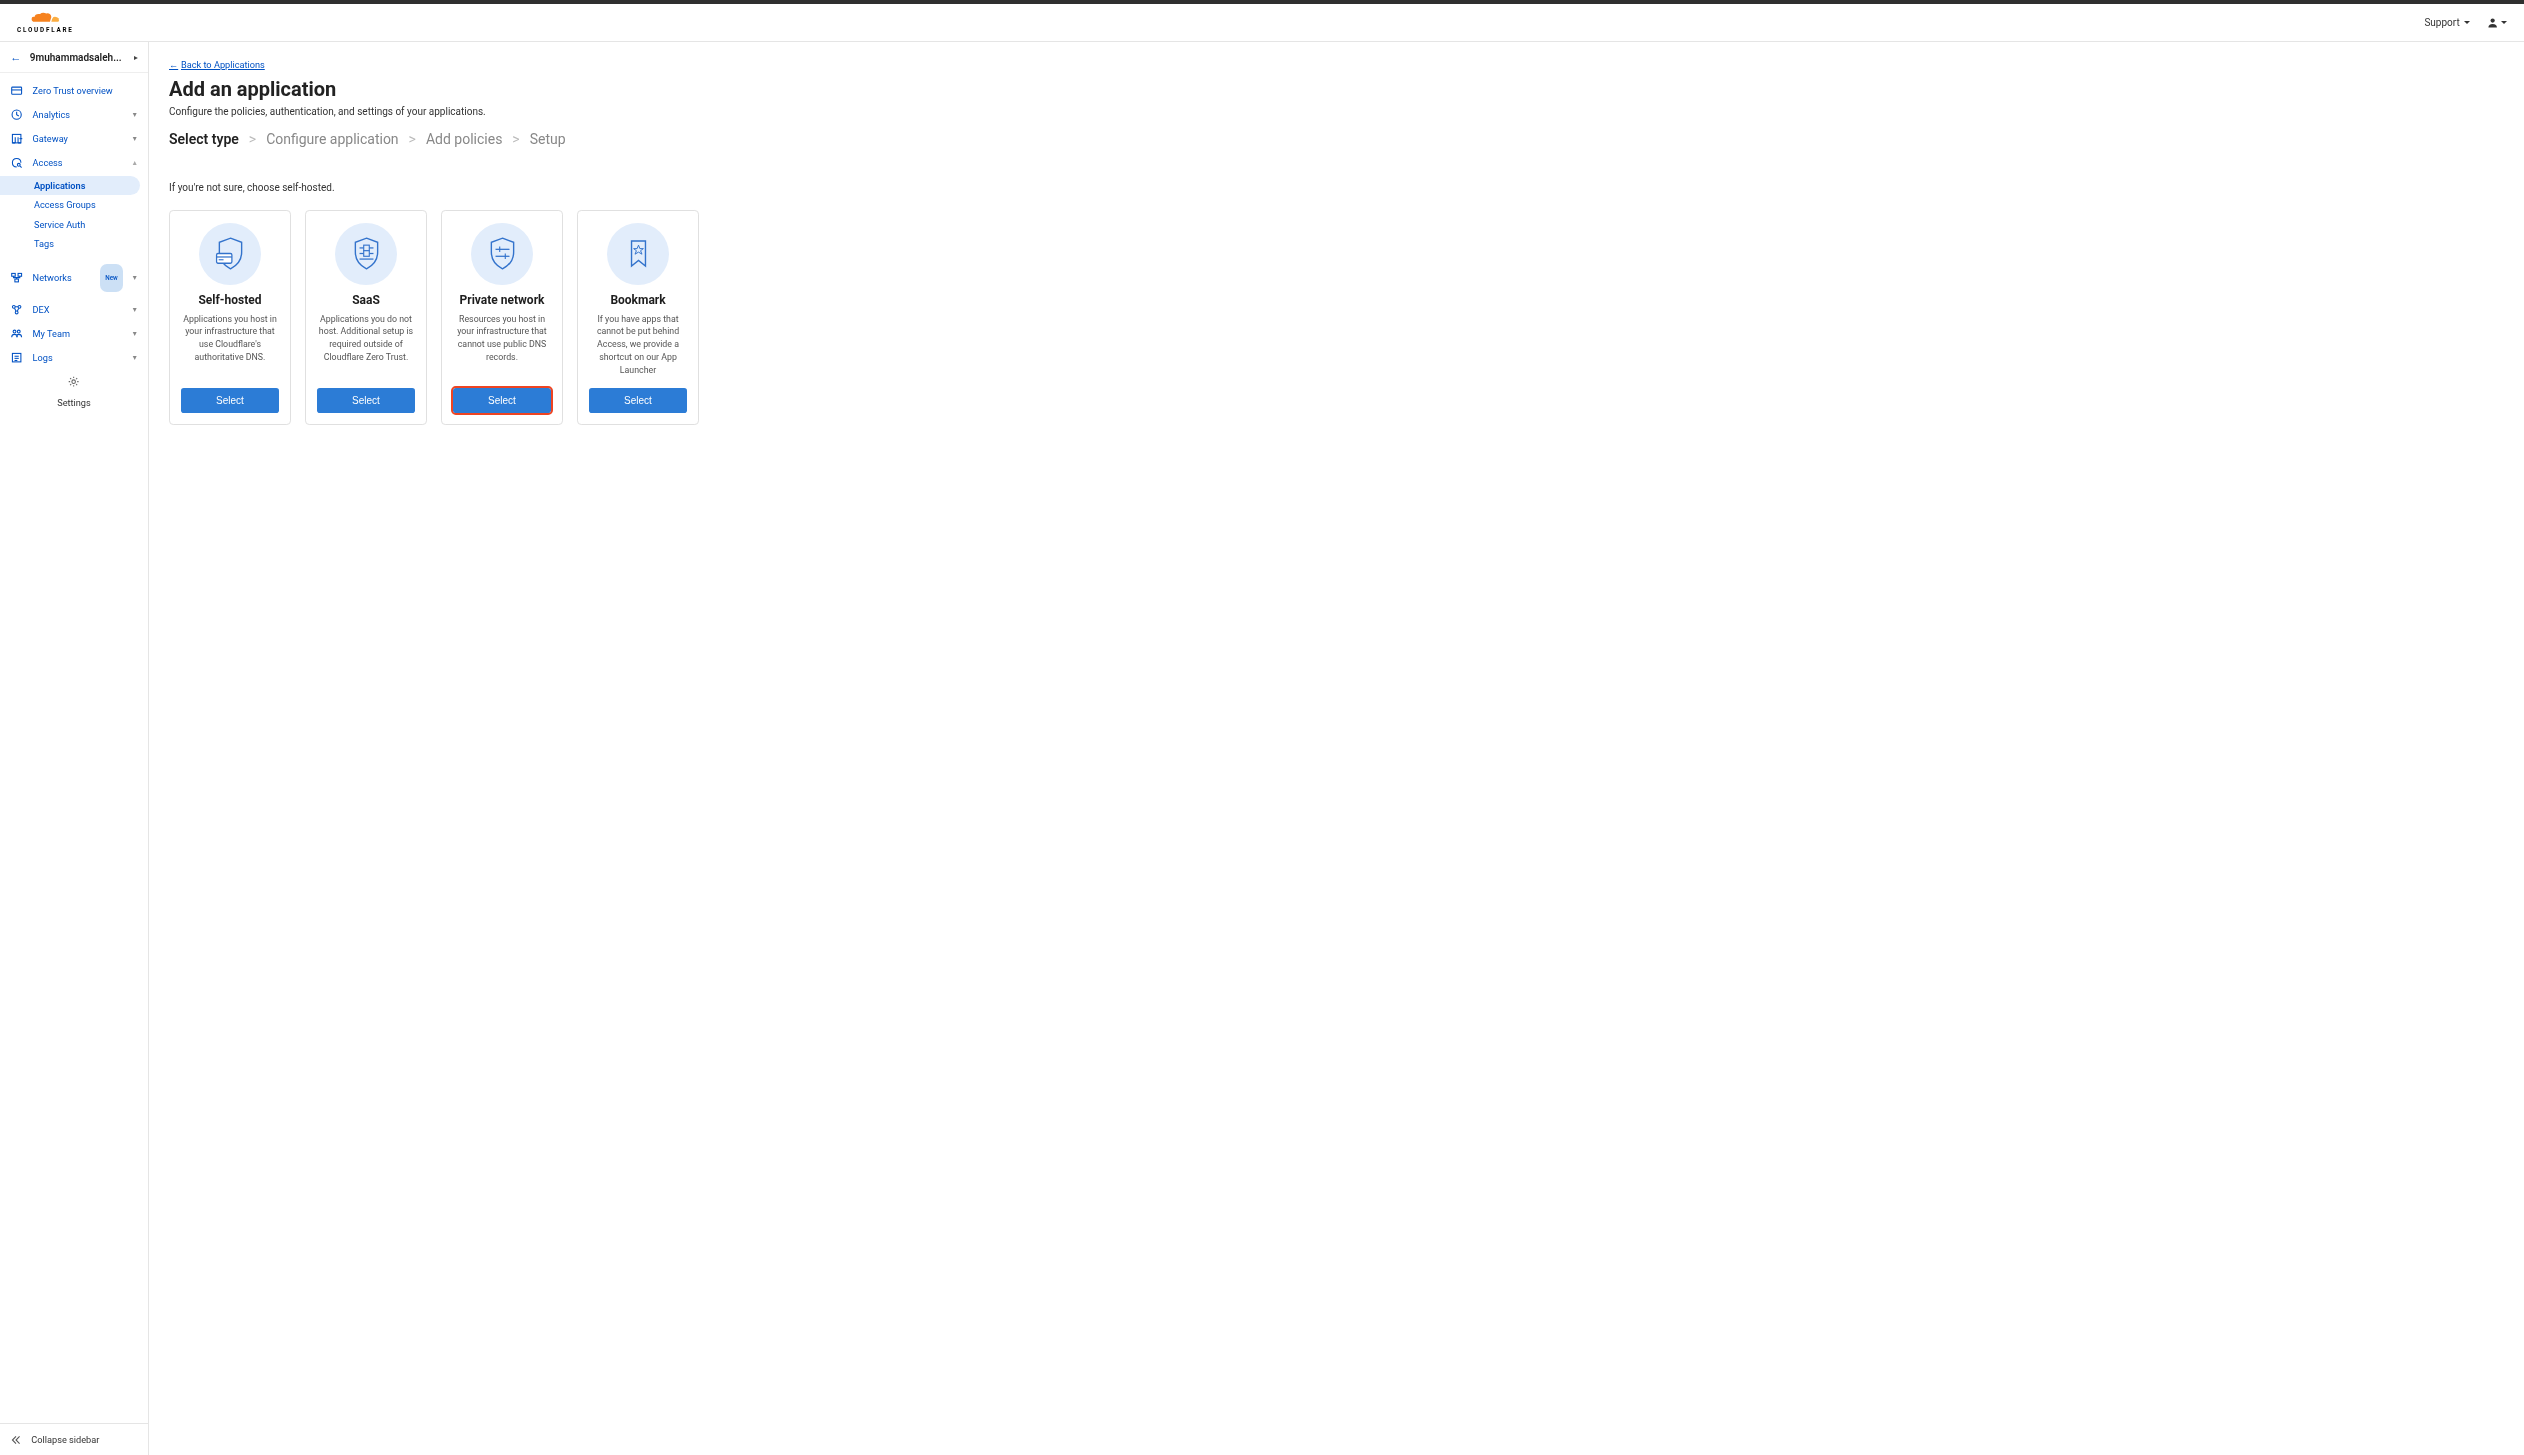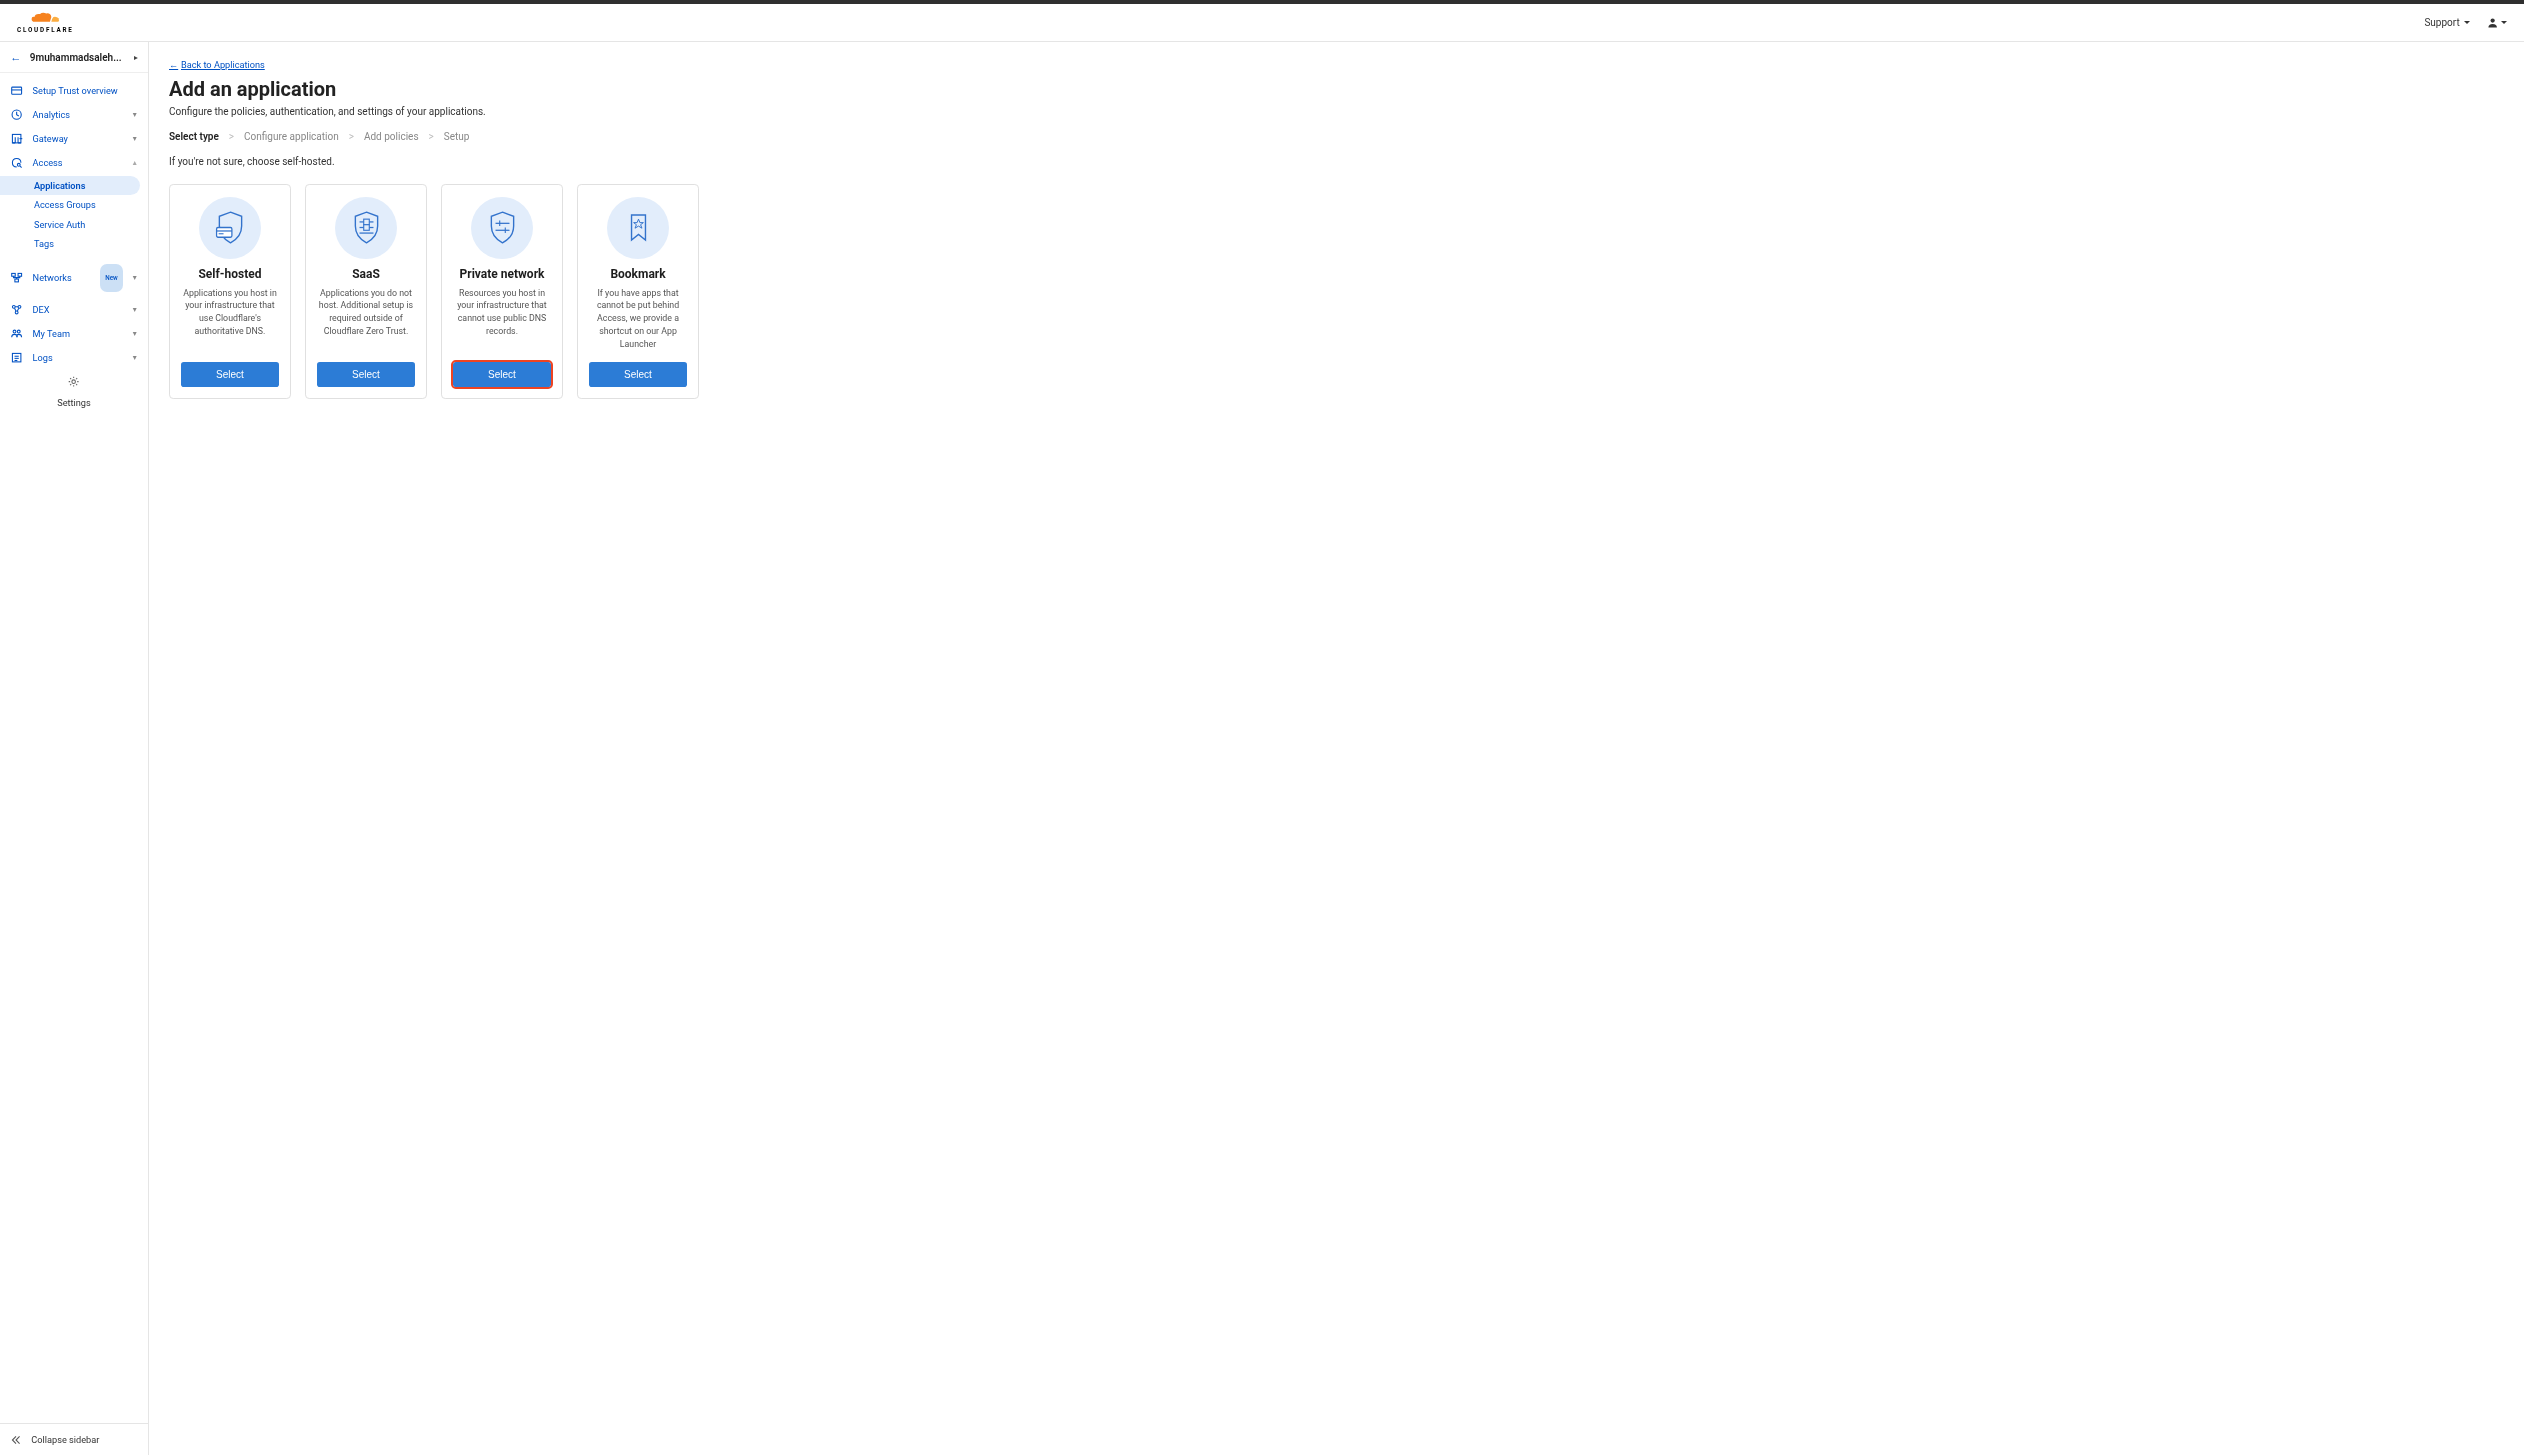--- a/index.html
+++ b/index.html
@@ -130,23 +130,23 @@
     .page-subtitle {
       font-size: 10px;
       color: #333;
       margin-bottom: 14px;
     }
     
     .breadcrumb {
       display: flex;
       align-items: center;
       gap: 10px;
-      font-size: 10px;
+      font-size: 14px;
       color: #888;
-      margin-bottom: 14px;
+      margin-bottom: 35px;
     }
     .breadcrumb .step.active { color: #222; font-weight: 600; }
     .breadcrumb .sep { color: #bbb; }
     
     .section-heading {
       font-size: 12.7px;
       font-weight: 700;
       margin-bottom: 4.2px;
     }
     .section-hint {
@@ -253,21 +253,21 @@
 
       <div class="nav">
 
         <div class="nav-item">
           <span class="nav-icon">
             <svg width="11.3" height="11.3" viewBox="0 0 16 16" fill="none" stroke="#0051c3" stroke-width="1.5">
                 <rect x="1" y="3" width="14" height="10" rx="1"></rect>
                 <line x1="1" y1="7" x2="15" y2="7"></line>
               </svg>
           </span>
-          <span class="nav-label">Setup Trust overview</span>
+          <span class="nav-label">Zero Trust overview</span>
         </div>
 
         <div class="nav-item">
           <span class="nav-icon">
             <svg width="11.3" height="11.3" viewBox="0 0 16 16" fill="none" stroke="#0051c3" stroke-width="1.5">
                 <circle cx="8" cy="8" r="6.5"></circle>
                 <path d="M8 4 L8 8 L11 10"></path>
               </svg>
           </span>
           <span class="nav-label">Analytics</span>

